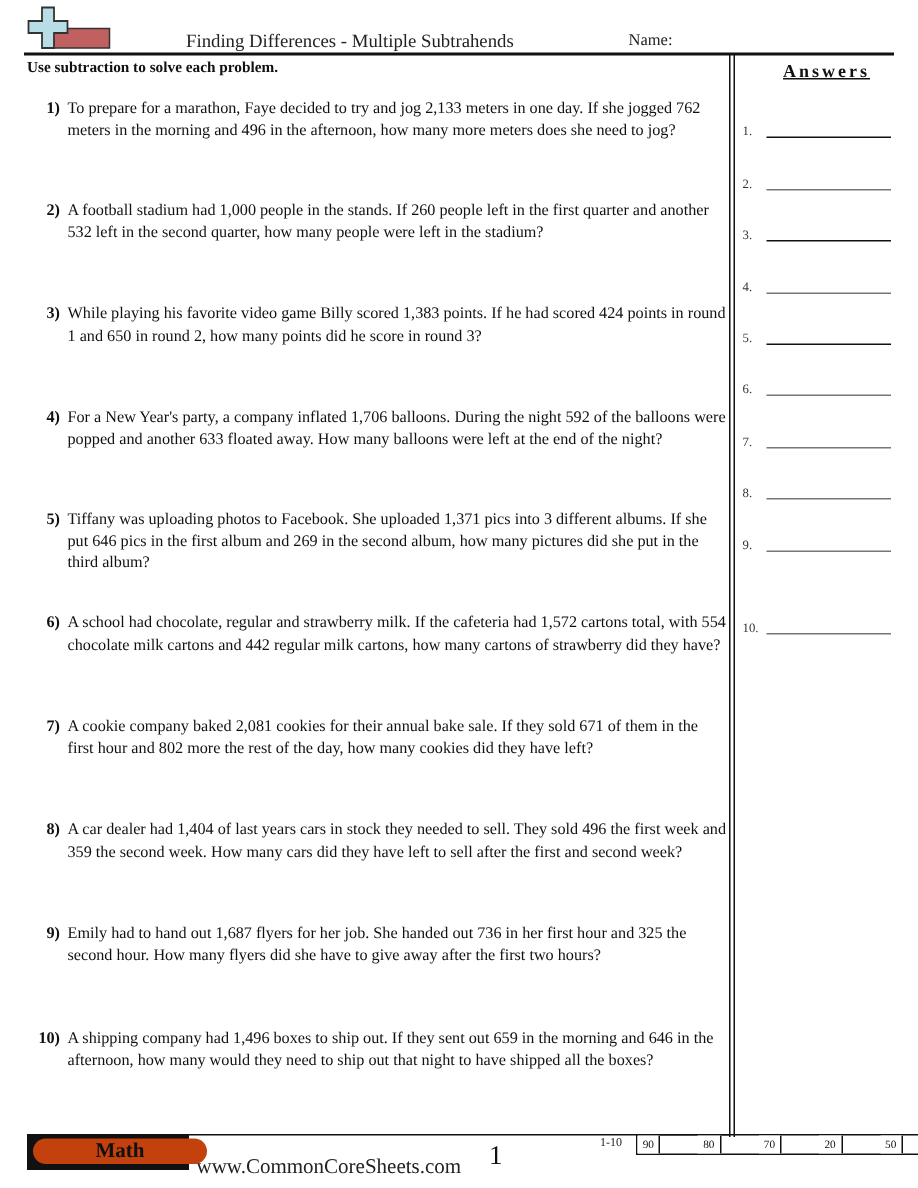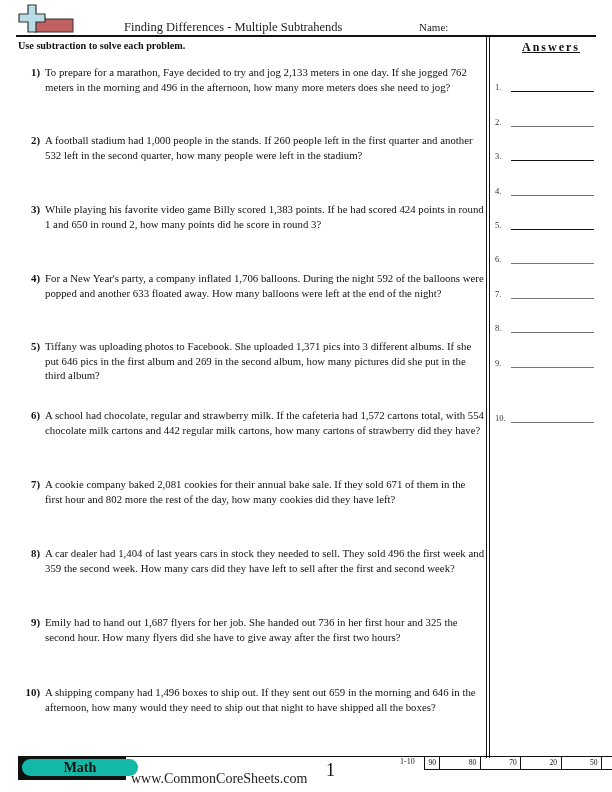--- a/index.html
+++ b/index.html
@@ -17,21 +17,21 @@
                    letter-spacing: 2px; text-decoration: underline; }
   .problem { position: absolute; left: 18px; width: 462px; font-size: 10.8px; line-height: 14.6px; }
   .problem .num { position: absolute; left: 0; width: 22px; text-align: right; font-weight: bold; }
   .problem .text { position: absolute; left: 27px; width: 440px; }
   .ans-row { position: absolute; left: 495px; width: 100px; height: 14px; }
   .ans-row .n { position: absolute; left: 0; top: 0; font-size: 8.5px; color: #333; }
   .ans-row .line { position: absolute; left: 16px; top: 9px; width: 83px; height: 0; border-top: 1px solid #111; }
   .ans-row.gray .line { border-top: 1.5px solid #777; }
   .bottom-rule { position: absolute; left: 126px; top: 756px; width: 360px; height: 0; border-top: 1px solid #111; }
   .math-badge { position: absolute; left: 18px; top: 756px; width: 108px; height: 24px; background: #111; }
-  .math-badge .pill { position: absolute; left: 4px; top: 3px; width: 116px; height: 17px; background: #14b8a6;
+  .math-badge .pill { position: absolute; left: 4px; top: 3px; width: 116px; height: 17px; background: #c2410c;
                       border-radius: 9px; text-align: center; font-weight: bold; font-size: 14px; line-height: 17px; }
   .website { position: absolute; left: 131px; top: 771px; font-size: 14px; color: #222; }
   .page-num { position: absolute; left: 326px; top: 760px; font-size: 18px; color: #111; }
   .score-label { position: absolute; left: 400px; top: 757px; font-size: 8px; color: #222; }
   .score-table { position: absolute; left: 424px; top: 756px; display: flex; border: 1px solid #111; gap: 25px; }
   .score-cell { width: 15.4px; height: 12px; font-size: 7.5px; line-height: 12px; text-align: center;
                 border-right: 1px solid #111; box-sizing: border-box; background: #fff; }
   .score-cell:last-child { border-right: none; }
   .score-cell.blue { background: #cfe0f7; }
 </style>

